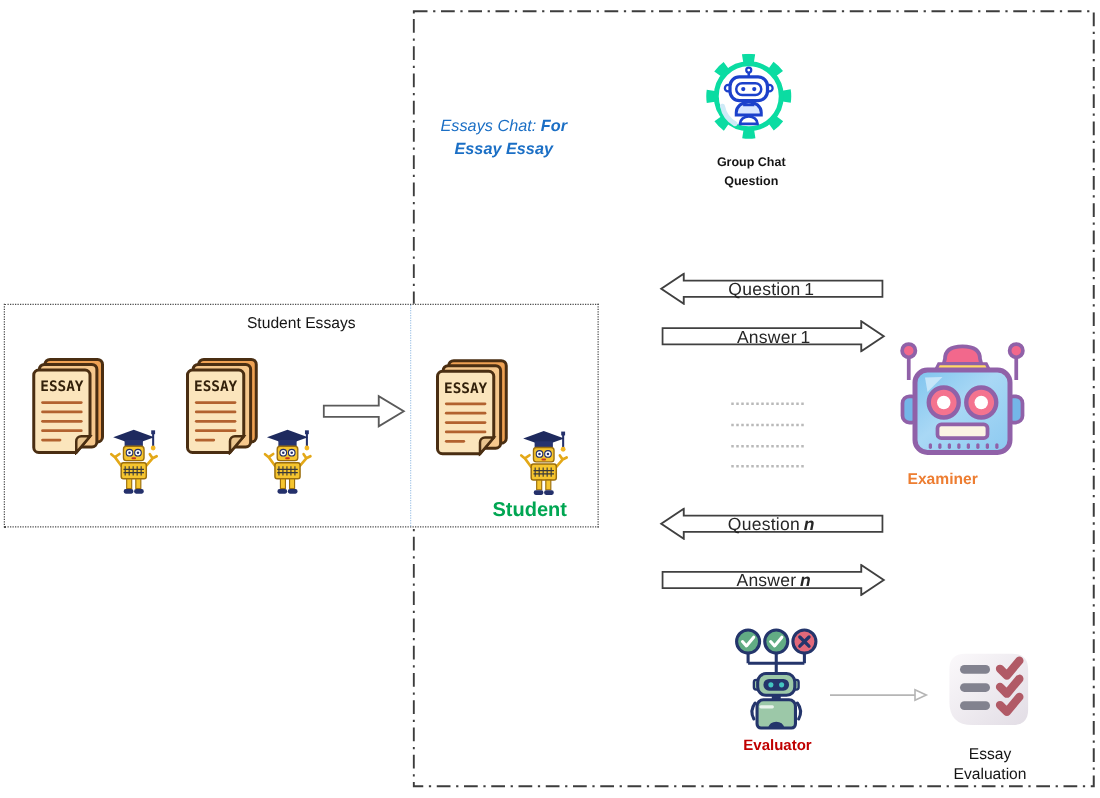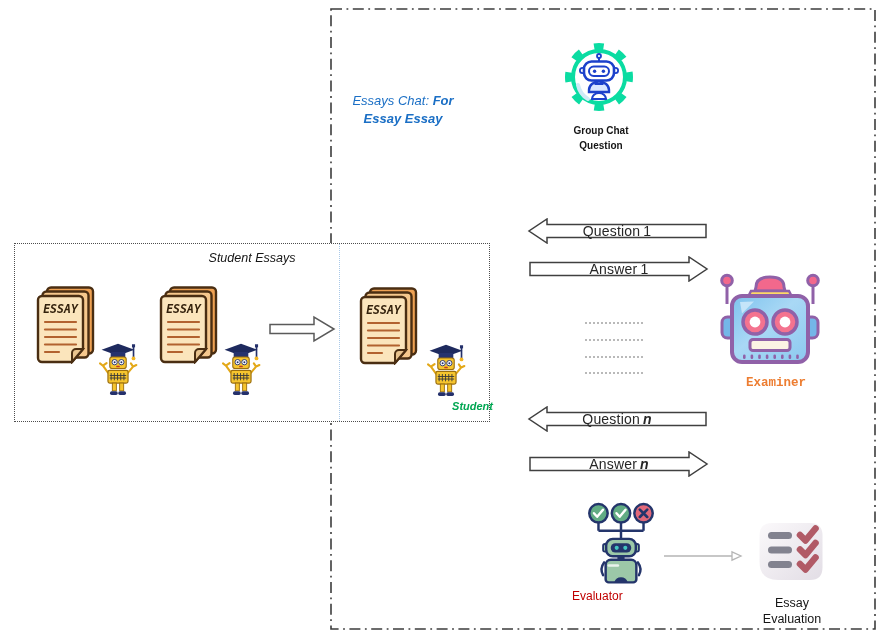--- a/index.html
+++ b/index.html
@@ -36,53 +36,53 @@
   .q1{left:527px;top:218px;}
   .a1{left:529px;top:256px;}
   .qn{left:527px;top:406px;}
   .an{left:529px;top:451px;}
 
   
   .dotline{left:585px;width:58px;height:0;border-top:2px dotted #b9b9b9;}
 
   
   .examiner-icon{left:714px;top:270px;width:112px;height:98px;}
-  .examiner-label{left:726px;top:376px;width:100px;text-align:center;
-    font-size:12.5px;font-weight:bold;color:var(--examiner-orange);font-family:Liberation Mono, monospace;}
+  .examiner-label{left:726px;top:376px;width:100px;
+    font-size:12.5px;font-weight:bold;color:var(--examiner-orange);}
 
   
   .evaluator-icon{left:586px;top:502px;width:70px;height:86px;}
-  .evaluator-label{left:572px;top:589px;width:100px;
-    font-size:12px;font-weight:normal;color:var(--evaluator-red);}
+  .evaluator-label{left:572px;top:589px;width:100px;text-align:center;
+    font-size:12px;font-weight:bold;color:var(--evaluator-red);}
 
   
   .gray-arrow{left:662px;top:549px;width:82px;height:14px;}
 
   
   .essayeval-icon{left:758px;top:521px;width:66px;height:61px;}
   .essayeval-label{left:748px;top:595px;width:88px;text-align:center;
     font-size:12.5px;line-height:16px;color:#151515;}
 
   
   .studentbox{
-    left:14px;top:243px;width:476px;height:179px;
-    border:1.5px dotted #4d4d4d;background:#fff;box-sizing:border-box;font-style:italic;
+    left:3px;top:243px;width:476px;height:179px;
+    border:1.5px dotted #4d4d4d;background:#fff;box-sizing:border-box;
   }
   .studentbox-title{position:absolute;left:0;top:7px;width:100%;text-align:center;
     font-size:12.5px;color:#151515;}
   .divider-blue{position:absolute;left:324px;top:0;height:100%;width:0;
     border-left:1.5px dotted #a9c9e9;}
   .essay-icon{width:60px;height:78px;}
   .student-robot{width:42px;height:60px;}
   .e1{left:21px;top:42px;} .r1{left:82px;top:94px;}
   .e2{left:144px;top:42px;} .r2{left:205px;top:94px;}
   .flow-arrow{left:254px;top:70px;width:68px;height:30px;}
   .e3{left:344px;top:43px;} .r3{left:410px;top:95px;}
-  .student-label{position:absolute;left:390px;top:156px;width:88px;text-align:right;
-    font-size:11px;font-weight:bold;color:var(--student-green);}
+  .student-label{position:absolute;left:390px;top:156px;width:88px;text-align:left;
+    font-size:16px;font-weight:bold;color:var(--student-green);}
 </style>
 </head>
 <body>
 
 <svg width="0" height="0" style="position:absolute" aria-hidden="true">
   <defs>
     <linearGradient id="exg" x1="0" y1="0" x2="1" y2="1">
       <stop offset="0" stop-color="#7EC3EE"></stop>
         <stop offset="0.45" stop-color="#A9D8F5"></stop>
         <stop offset="1" stop-color="#8CC9F0"></stop>

